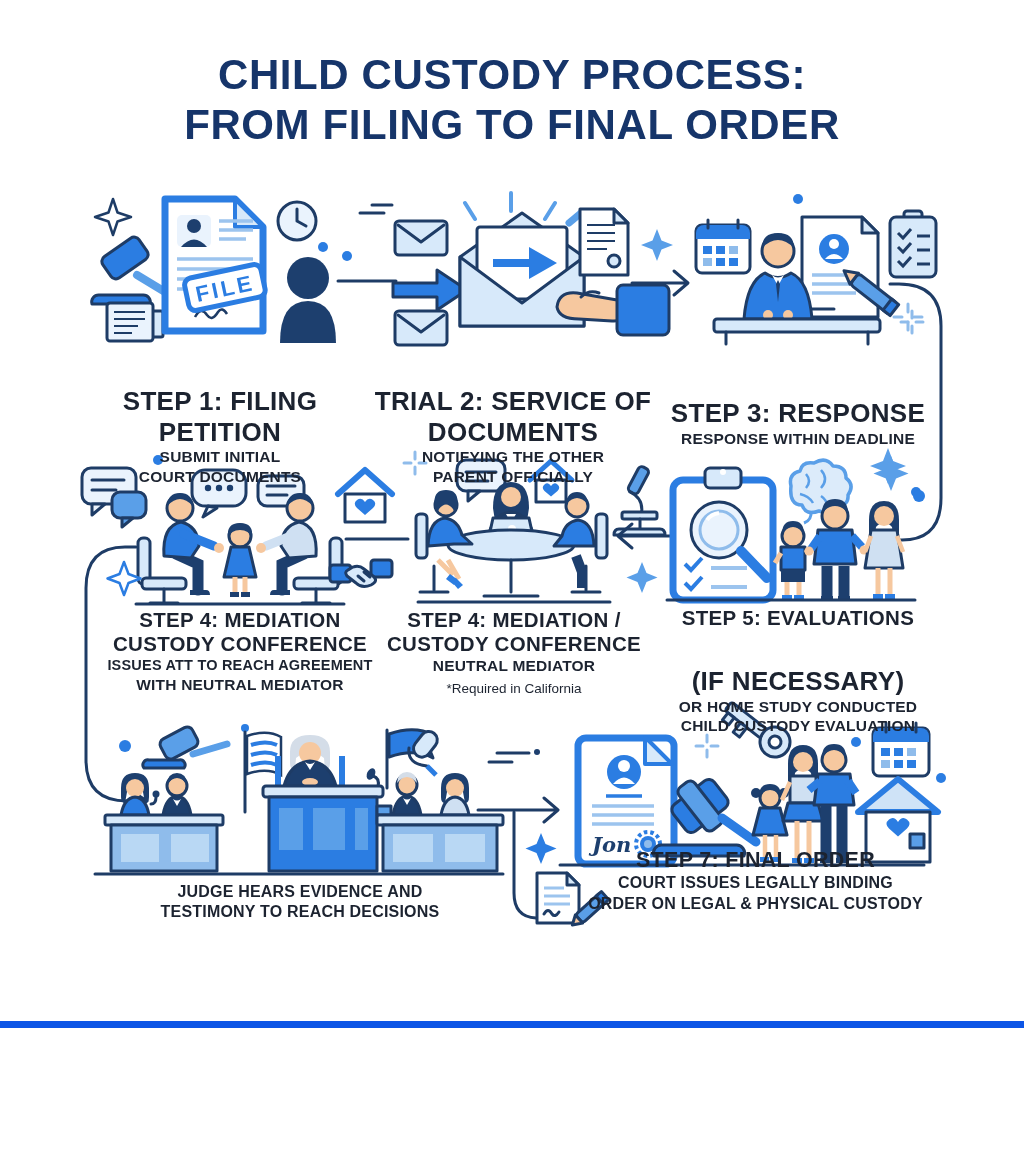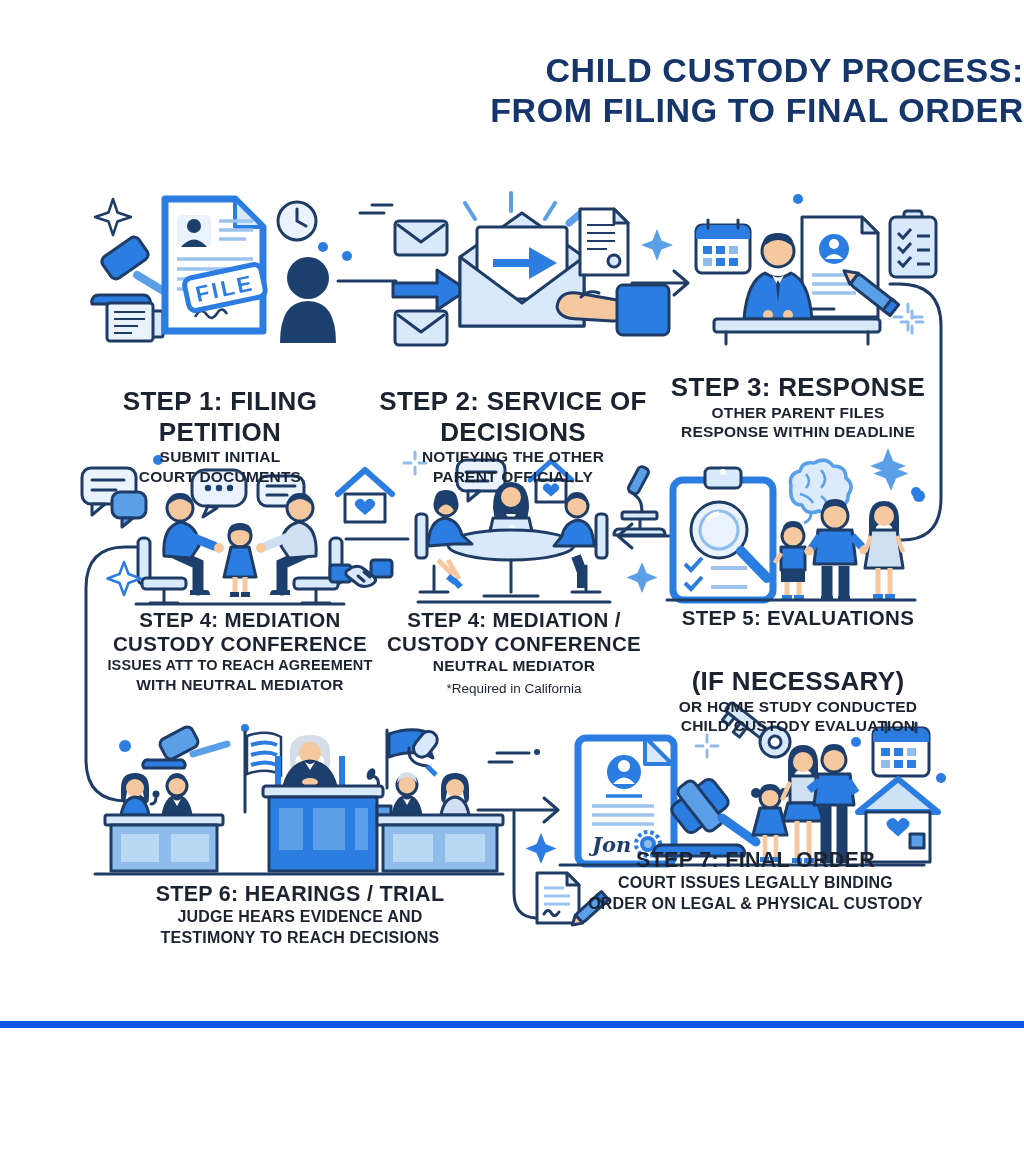--- a/index.html
+++ b/index.html
@@ -1,19 +1,19 @@
 <!DOCTYPE html>
 <html><head>
 <meta charset="utf-8">
 <style>
   html,body{margin:0;padding:0;background:#fff;}
   .page{position:relative;width:1024px;height:1154px;background:#ffffff;overflow:hidden;
         font-family:"Liberation Sans",sans-serif;}
-  .title{position:absolute;top:50px;left:0;width:100%;text-align:right;
-         font-weight:800;font-size:34px;line-height:1.19;letter-spacing:.6px;color:#16356a;}
+  .title{position:absolute;top:50px;left:0;width:100%;text-align:center;
+         font-weight:800;font-size:42px;line-height:1.19;letter-spacing:.6px;color:#16356a;}
   .scene{position:absolute;left:0;top:0;width:1024px;height:1154px;}
   .cap{position:absolute;text-align:center;color:#1c2330;}
   .h{font-weight:800;letter-spacing:.3px;line-height:1.18;}
   .h1{font-size:26px;margin-top:36px;}
   .h2{font-size:20.5px;}
   .h3{font-size:21.5px;}
   .s{font-weight:700;font-size:15.5px;line-height:1.26;letter-spacing:.2px;}
   .note{font-weight:400;font-size:13.5px;margin-top:5px;}
   .divider{position:absolute;left:0;top:1021px;width:1024px;height:7px;background:#0c55e6;}
   
@@ -520,28 +520,27 @@
     </g>
   </svg>
 
   <div class="cap" style="left:70px;top:350px;width:300px">
     <div class="h h1">STEP 1: FILING PETITION</div>
     <div class="s">SUBMIT INITIAL</div>
     <div class="s">COURT DOCUMENTS</div>
   </div>
 
   <div class="cap" style="left:352px;top:350px;width:322px">
-    <div class="h h1">STEP 2: SERVICE OF DECISIONS</div>
+    <div class="h h1">TRIAL 2: SERVICE OF DOCUMENTS</div>
     <div class="s">NOTIFYING THE OTHER</div>
     <div class="s">PARENT OFFICIALLY</div>
   </div>
 
-  <div class="cap" style="left:645px;top:336px;width:306px">
+  <div class="cap" style="left:645px;top:362px;width:306px">
     <div class="h h1">STEP 3: RESPONSE</div>
-    <div class="s">OTHER PARENT FILES</div>
     <div class="s">RESPONSE WITHIN DEADLINE</div>
   </div>
 
   <div class="cap" style="left:70px;top:608px;width:340px">
     <div class="h h2">STEP 4: MEDIATION</div>
     <div class="h h2">CUSTODY CONFERENCE</div>
     <div class="s" style="font-size:14.5px">ISSUES ATT TO REACH AGREEMENT</div>
     <div class="s">WITH NEUTRAL MEDIATOR</div>
   </div>
 
@@ -553,21 +552,20 @@
   </div>
 
   <div class="cap" style="left:642px;top:606px;width:312px">
     <div class="h h2">STEP 5: EVALUATIONS</div>
     <div class="h h1">(IF NECESSARY)</div>
     <div class="s">OR HOME STUDY CONDUCTED</div>
     <div class="s">CHILD CUSTODY EVALUATION</div>
   </div>
 
   <div class="cap" style="left:105px;top:882px;width:390px">
-    <div class="h h3">STEP 6: HEARINGS / TRIAL</div>
     <div class="s" style="font-size:16px">JUDGE HEARS EVIDENCE AND</div>
     <div class="s" style="font-size:16px">TESTIMONY TO REACH DECISIONS</div>
   </div>
 
   <div class="cap" style="left:558px;top:848px;width:395px">
     <div class="h h3">STEP 7: FINAL ORDER</div>
     <div class="s" style="font-size:16px">COURT ISSUES LEGALLY BINDING</div>
     <div class="s" style="font-size:16px">ORDER ON LEGAL &amp; PHYSICAL CUSTODY</div>
   </div>
 

